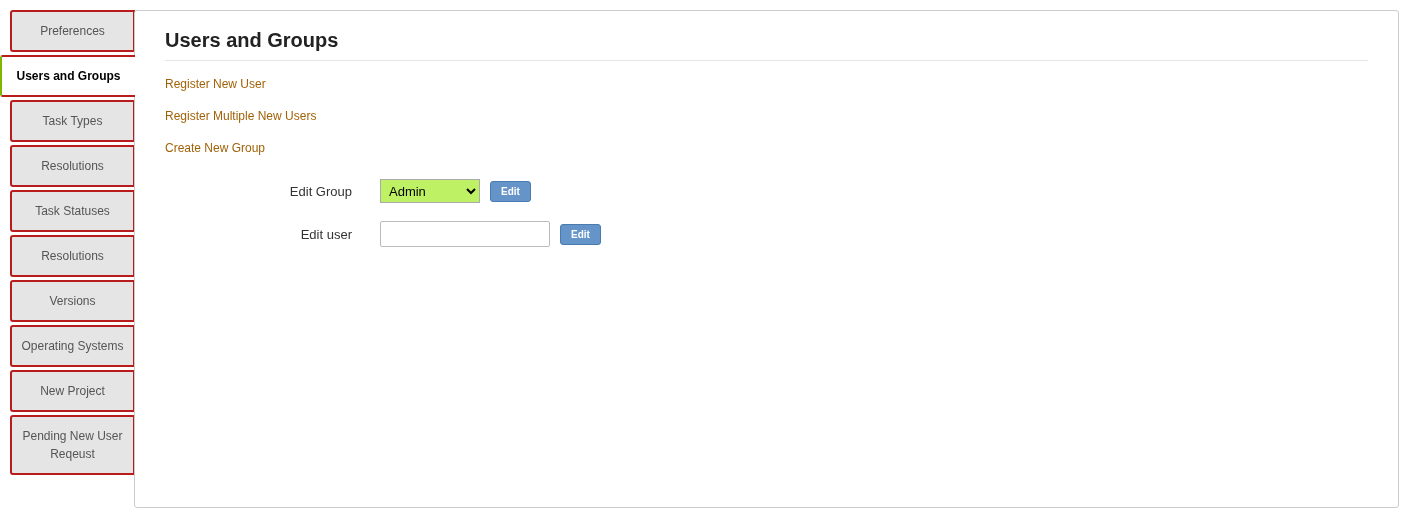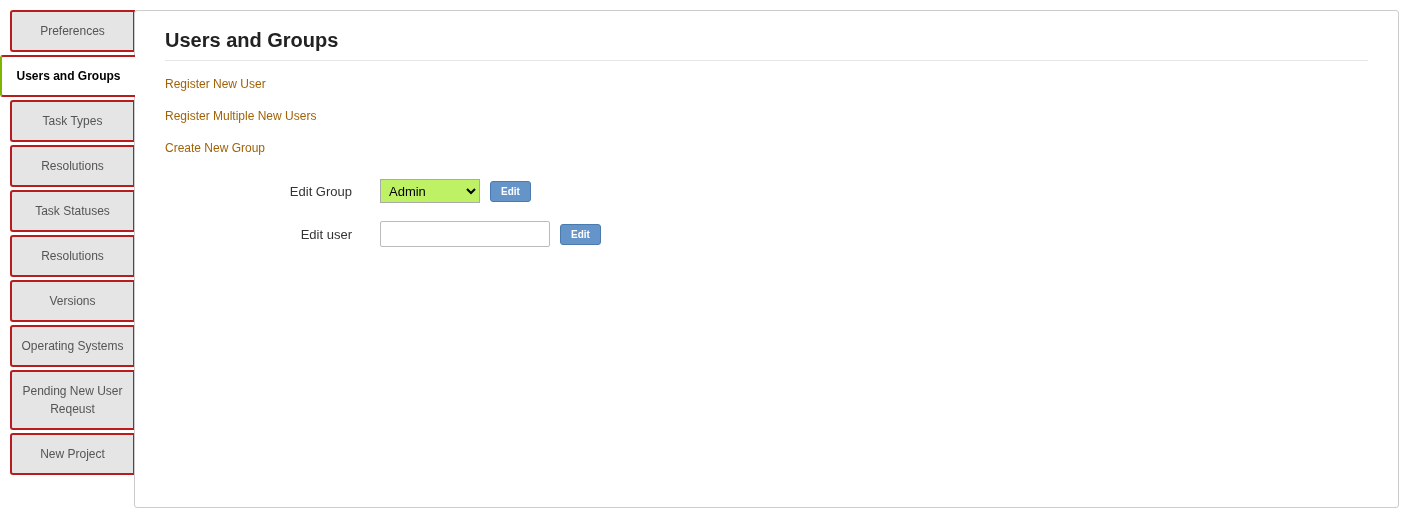--- a/index.html
+++ b/index.html
@@ -146,24 +146,24 @@
     <div class="sidebar-tab">
       <span>Resolutions</span>
     </div>
     <div class="sidebar-tab">
       <span>Versions</span>
     </div>
     <div class="sidebar-tab">
       <span>Operating Systems</span>
     </div>
     <div class="sidebar-tab">
-      <span>Pending New User Reqeust</span>
+      <span>New Project</span>
     </div>
     <div class="sidebar-tab">
-      <span>New Project</span>
+      <span>Pending New User Reqeust</span>
     </div>
   </div>
 
   <div class="main">
     <h1 class="page-title">Users and Groups</h1>
 
     <div class="action-links">
       <a class="action-link">Register New User</a>
       <a class="action-link">Register Multiple New Users</a>
       <a class="action-link">Create New Group</a>

